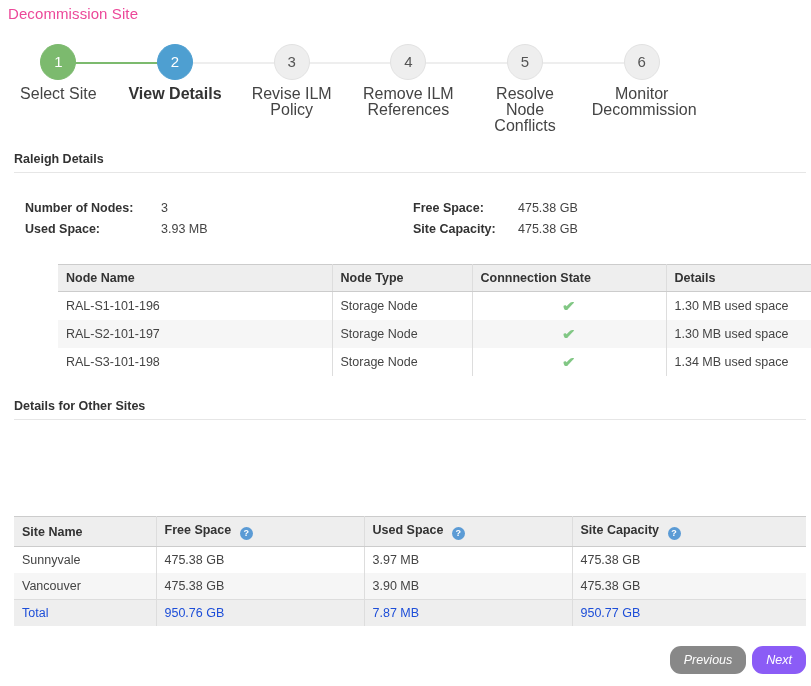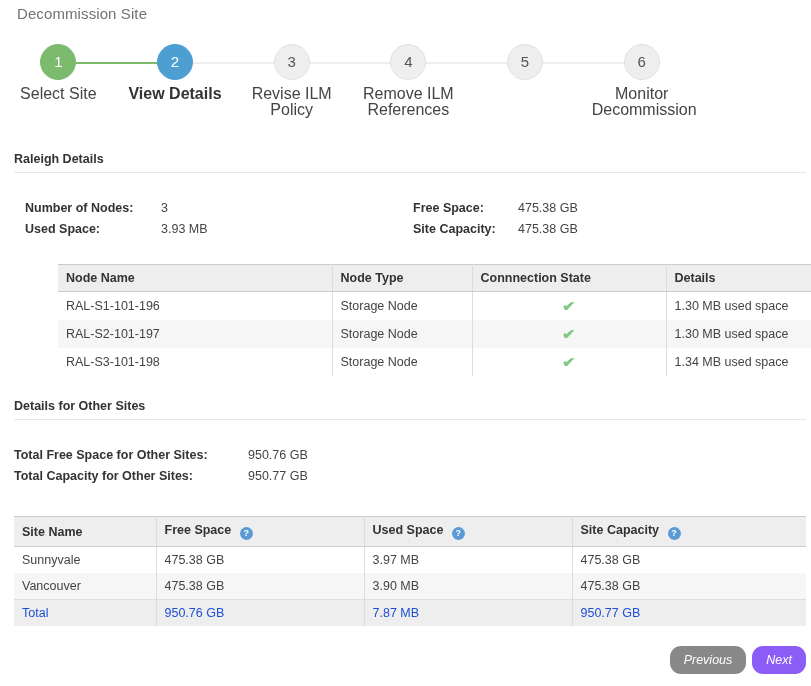--- a/index.html
+++ b/index.html
@@ -12,24 +12,24 @@
     font-family: "Liberation Sans", sans-serif;
     color: #333333;
     overflow: hidden;
   }
 
   .page { position: relative; width: 811px; height: 686px; }
 
   
   .page-title {
     position: absolute;
-    left: 17px;
+    left: 8px;
     top: 5px;
     font-size: 15px;
-    color: #737373;
+    color: #ec4899;
     font-weight: 400;
     letter-spacing: .1px;
   }
 
   
   .stepper {
     position: absolute;
     left: 0px;
     top: 44px;
     width: 700px;
@@ -220,20 +220,21 @@
 
     <div class="step">
       <div class="connector"></div>
       <div class="step-bubble">4</div>
       <div class="step-label">Remove ILM References</div>
     </div>
 
     <div class="step">
       <div class="connector"></div>
       <div class="step-bubble">5</div>
+      <div class="step-label">Resolve Node Conflicts</div>
     </div>
 
     <div class="step">
 
       <div class="step-bubble">6</div>
       <div class="step-label">Monitor Decommission</div>
     </div>
 
   </div>
 
@@ -299,30 +300,20 @@
         <td class="cell-center">
           <span class="check">✔</span>
         </td>
         <td>1.34 MB used space</td>
       </tr>
     </tbody>
   </table>
 
   <div class="section-heading" style="top:399px;">Details for Other Sites</div>
 
-  <div class="kv-block" style="left:14px; top:445px; width:500px;">
-    <div class="kv-row">
-      <div class="kv-label" style="width:234px;">Total Free Space for Other Sites:</div>
-      <div class="kv-value">950.76 GB</div>
-    </div>
-    <div class="kv-row">
-      <div class="kv-label" style="width:234px;">Total Capacity for Other Sites:</div>
-      <div class="kv-value">950.77 GB</div>
-    </div>
-  </div>
 
   <table class="grid" style="top:516px;">
     <colgroup>
       <col style="width:142px;">
       <col style="width:208px;">
       <col style="width:208px;">
       <col style="width:234px;">
     </colgroup>
     <thead>
       <tr>

